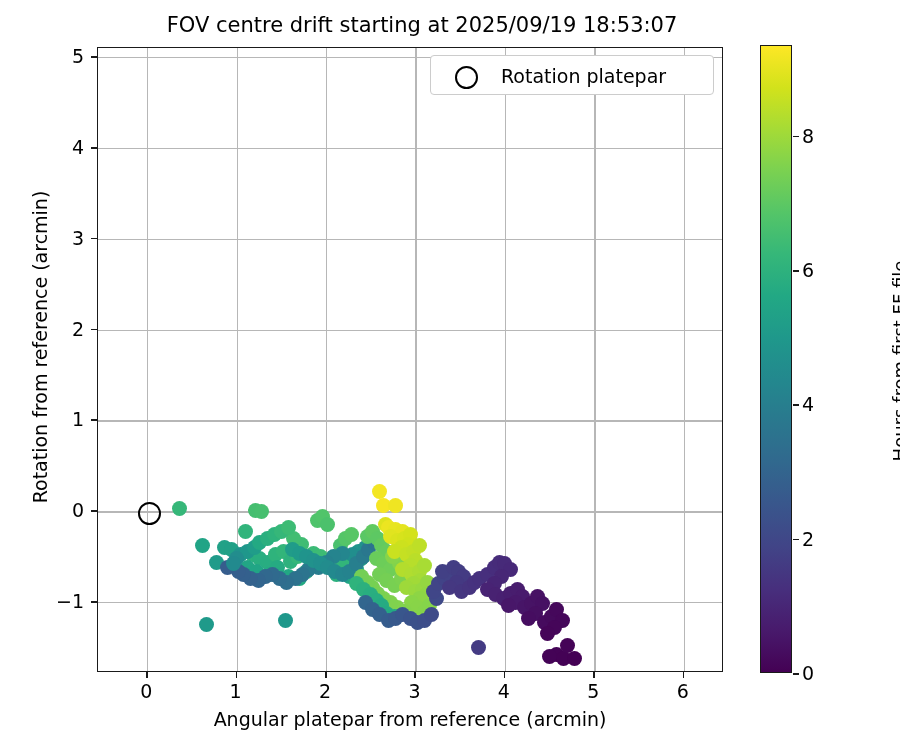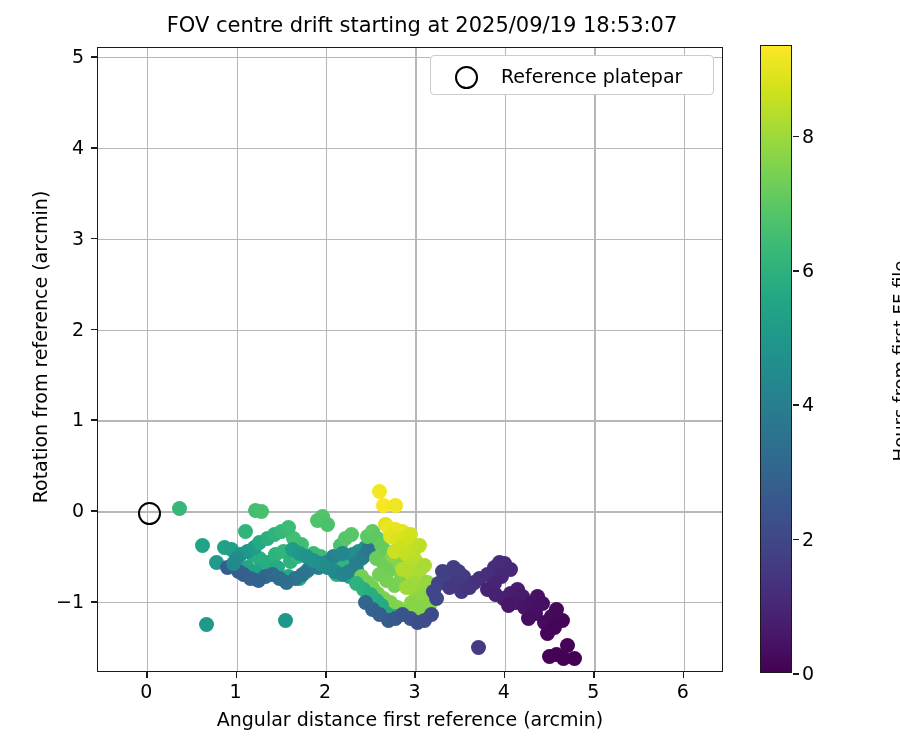--- a/index.html
+++ b/index.html
@@ -71,21 +71,21 @@
   .cbtick{position:absolute;left:793px;width:6px;height:1.6px;background:#1a1a1a;}
   .cblab{position:absolute;left:802px;font-size:19px;line-height:22px;color:#000000;}
 </style>
 </head>
 <body>
 
 <div id="fig">
 
   <div class="txt" id="title">FOV centre drift starting at 2025/09/19 18:53:07</div>
 
-  <div class="txt" id="xlabel">Angular distance first reference (arcmin)</div>
+  <div class="txt" id="xlabel">Angular platepar from reference (arcmin)</div>
 
   <div class="txt" id="ylabel">Rotation from reference (arcmin)</div>
 
   <div class="txt" id="cblabel">Hours from first FF file</div>
 
   <div id="plotbox">
     <div id="gridlayer">
         <div class="gl v" style="left: 49.19px;"></div>
         <div class="gl v" style="left: 138.61px;"></div>
         <div class="gl v" style="left: 228.04px;"></div>
@@ -339,21 +339,21 @@
       <div class="tick y" style="top: 237.77px;"></div>
       <div class="ticklab y" style="top: 226.77px;">3</div>
       <div class="tick y" style="top: 146.93px;"></div>
       <div class="ticklab y" style="top: 135.93px;">4</div>
       <div class="tick y" style="top: 56.08px;"></div>
       <div class="ticklab y" style="top: 45.08px;">5</div>
     </div>
 
   <div id="legend">
     <div id="legmark"></div>
-    <div id="legtext">Reference platepar</div>
+    <div id="legtext">Rotation platepar</div>
   </div>
 
   <div id="cbar">
     <div id="cbarfill" style="background: linear-gradient(to top, rgb(68, 1, 84), rgb(72, 26, 108), rgb(71, 47, 125), rgb(65, 68, 135), rgb(57, 86, 140), rgb(49, 104, 142), rgb(42, 120, 142), rgb(35, 136, 142), rgb(31, 152, 139), rgb(34, 168, 132), rgb(53, 183, 121), rgb(84, 197, 104), rgb(122, 209, 81), rgb(165, 219, 54), rgb(210, 226, 27), rgb(253, 231, 37));"></div>
   </div>
   <div id="cblayer">
       <div class="cbtick" style="top: 673px;"></div>
       <div class="cblab" style="top: 662px;">0</div>
       <div class="cbtick" style="top: 538.67px;"></div>
       <div class="cblab" style="top: 527.67px;">2</div>

